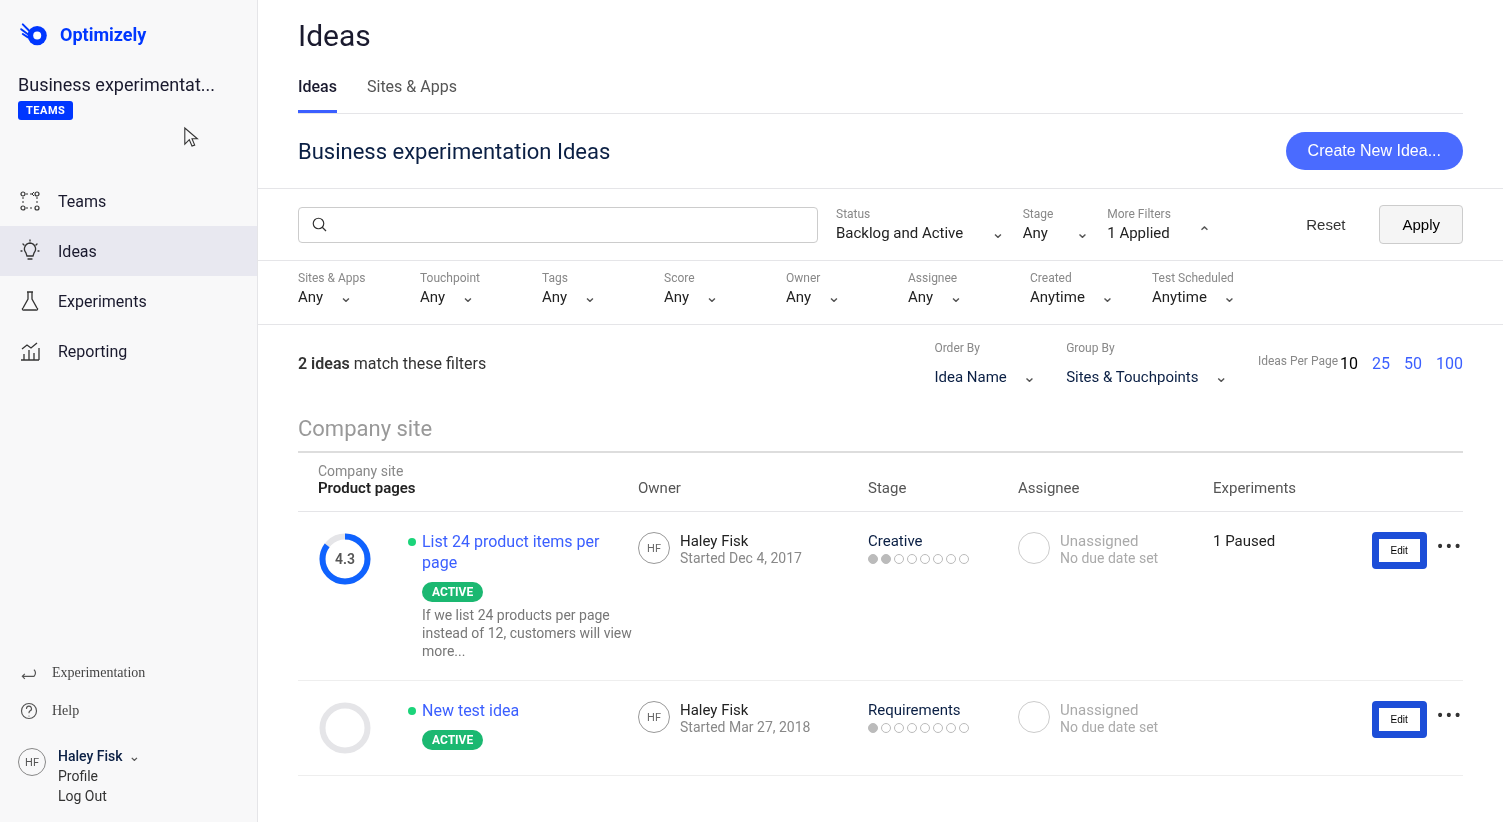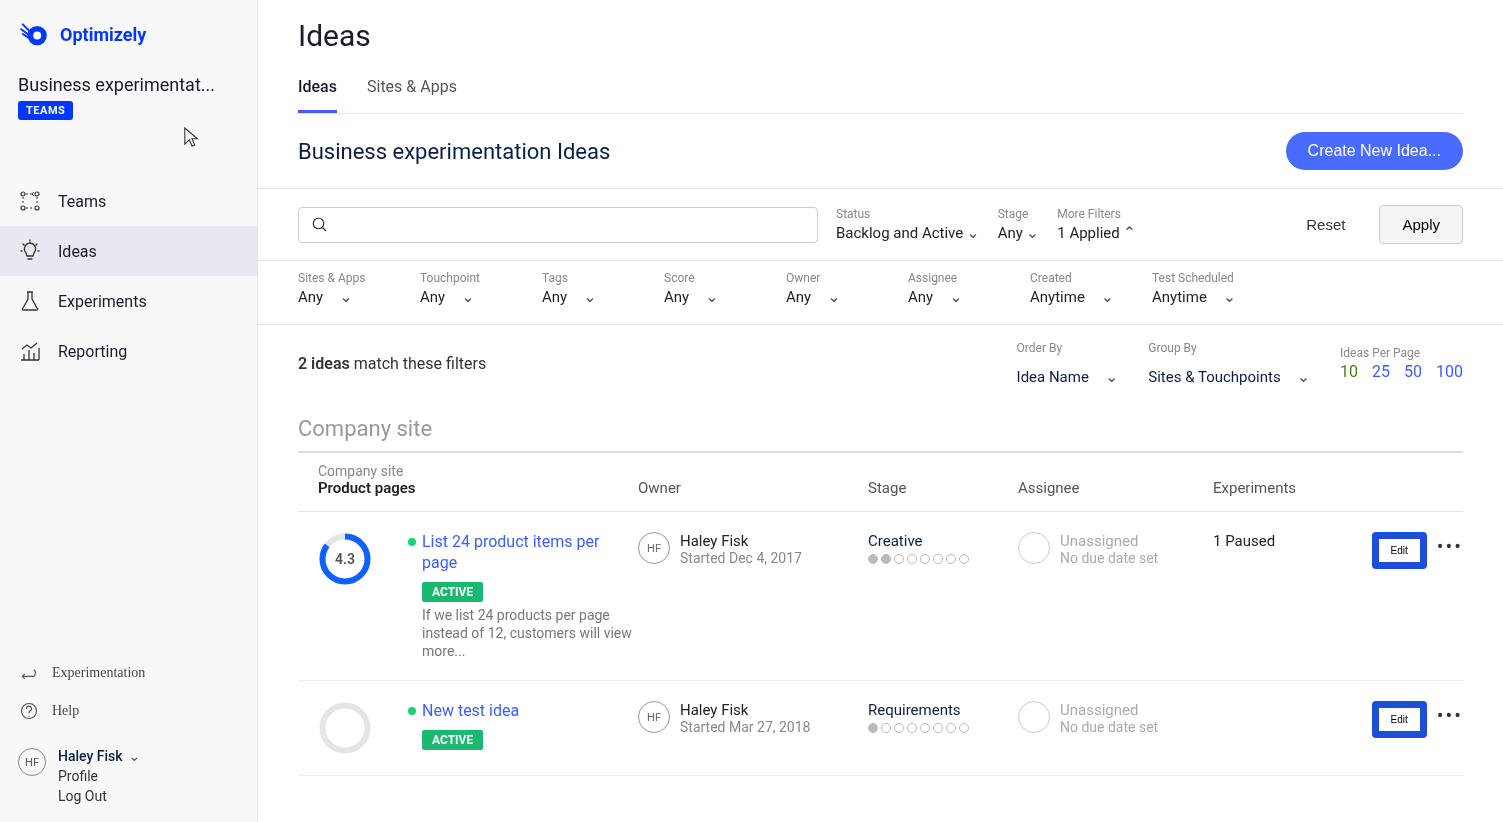--- a/index.html
+++ b/index.html
@@ -39,61 +39,61 @@
 
 .subheader { display:flex; justify-content: space-between; align-items:center; padding: 18px 40px; border-bottom: 1px solid #e5e5e8; }
 .subheader-title { font-size: 22px; font-weight: 400; }
 .btn-primary { background: #4a6bff; color:#fff; border:none; padding: 10px 22px; border-radius: 20px; font-size: 16px; cursor:pointer; }
 
 .filters-bar { display:flex; align-items: center; padding: 16px 40px; gap: 18px; border-bottom: 1px solid #e5e5e8; }
 .search-box { flex: 0 0 520px; border: 1px solid #ccc; border-radius: 4px; padding: 8px 12px; display:flex; align-items:center; }
 .search-box svg { width:18px; height:18px; }
 .filter-group { display:flex; flex-direction:column; gap:2px; cursor:pointer; }
 .filter-label { font-size: 12px; color: #888; }
-.filter-value-row { display:flex; align-items:center; gap: 3px; }
+.filter-value-row { display:flex; align-items:center; gap: 28px; }
 .filter-value { font-size: 15px; color: #222; }
 .chev { color:#555; }
 .spacer { flex:1; }
 .btn-reset { background:none; border:none; font-size:15px; color:#333; cursor:pointer; padding:10px 16px; }
 .btn-apply { background:#f5f5f5; border:1px solid #ccc; border-radius:4px; padding: 10px 22px; font-size:15px; cursor:pointer; }
 
 .filters-row2 { display:flex; gap: 32px; padding: 10px 40px 18px; border-bottom: 1px solid #e5e5e8; flex-wrap:wrap; }
 .mini-filter { display:flex; flex-direction:column; gap:2px; cursor:pointer; min-width: 90px; }
 .mini-label { font-size: 12px; color:#888; }
 .mini-value-row { display:flex; align-items:center; gap:16px; }
 .mini-value { font-size: 15px; color:#222; }
 
 .results-bar { display:flex; align-items:center; padding: 16px 40px; gap: 30px; }
 .results-count { font-size: 16px; color:#333; }
 .results-count b { font-weight: 600; }
 .order-group { display:flex; flex-direction:column; gap:12px; cursor:pointer; }
 .order-label { font-size: 12px; color:#888; }
 .order-value-row { display:flex; align-items:center; gap:16px; }
 .order-value { font-size:15px; }
-.perpage-group { display:flex; flex-direction:column; gap:2px; }
+.perpage-group { display:flex; flex-direction:row; gap:2px;text-align:center; }
 .perpage-options { display:flex; gap:14px; font-size:16px; }
 .pp-opt { color:#3b5fff; cursor:pointer; }
-.pp-opt.active { color:#4d7c0f; }
+.pp-opt.active { color:#000000; }
 
 .group-heading { padding: 14px 40px 10px; font-size: 22px; color:#999; border-bottom: 2px solid #ddd; margin: 0 40px; padding-left:0; padding-right:0; }
 
 .table-head { display:grid; grid-template-columns: 320px 230px 150px 195px 150px 100px; gap: 0; padding: 10px 40px 14px; border-bottom: 1px solid #e5e5e8; margin: 0 40px; padding-left:20px; padding-right:0; }
 .th-sub { font-size:14px; color:#888; }
 .th-main { font-size:15px; font-weight:600; color:#222; }
 .th-col { font-size:15px; color:#555; display:flex; align-items:flex-end; }
 
 .idea-row { display:grid; grid-template-columns: 90px 230px 230px 150px 195px 150px 100px; gap:0; padding: 20px 40px; border-bottom: 1px solid #eee; margin: 0 40px; padding-left:20px; padding-right:0; align-items: start; }
 .score-ring { width:54px; height:54px; position:relative; }
 .score-ring svg { width:54px; height:54px; }
 .score-num { position:absolute; top:50%; left:50%; transform:translate(-50%,-50%); font-size:14px; font-weight:600; color:#555; }
 .idea-main { display:flex; flex-direction:column; gap:4px; }
 .idea-title-row { display:flex; align-items:flex-start; gap:6px; }
 .status-dot { width:8px; height:8px; border-radius:50%; background:#1bd47a; margin-top:6px; flex-shrink:0; }
 .idea-title { color:#3b5fff; font-size:16px; line-height:1.3; cursor:pointer; }
-.active-badge { display:inline-block; background:#1bb871; color:#fff; font-size:12px; font-weight:700; padding:3px 10px; border-radius:2px; margin-left:14px; margin-top:4px; width:fit-content; }
+.active-badge { display:inline-block; background:#1bb871; color:#fff; font-size:12px; font-weight:700; padding:3px 10px; border-radius:10px; margin-left:14px; margin-top:4px; width:fit-content; }
 .idea-desc { font-size:14px; color:#777; margin-left:14px; line-height:1.3; }
 .owner-col { display:flex; gap:10px; align-items:flex-start; }
 .avatar-md { width:32px; height:32px; border-radius:50%; border:1.5px solid #999; display:flex; align-items:center; justify-content:center; font-size:11px; color:#666; flex-shrink:0; }
 .owner-info { display:flex; flex-direction:column; }
 .owner-name { font-size:15px; color:#222; }
 .owner-date { font-size:14px; color:#888; }
 .stage-col { display:flex; flex-direction:column; gap:4px; }
 .stage-name { font-size:15px; }
 .stage-dots { display:flex; gap:3px; }
 .sdot { width:10px; height:10px; border-radius:50%; border:1.5px solid #bbb; }

